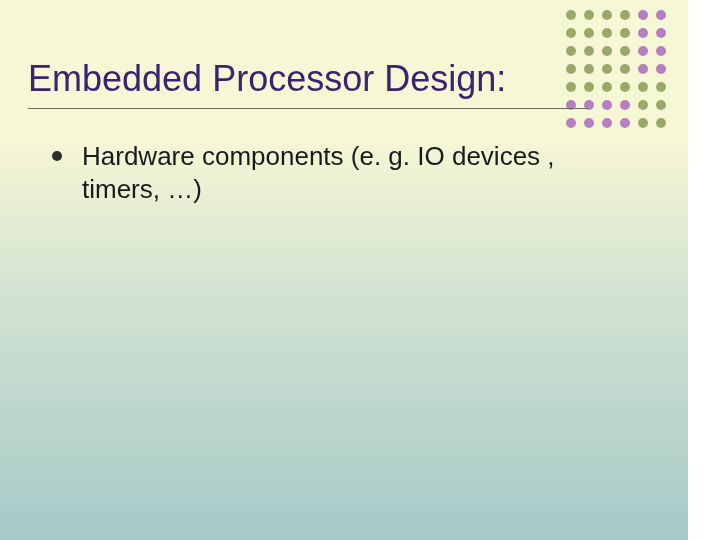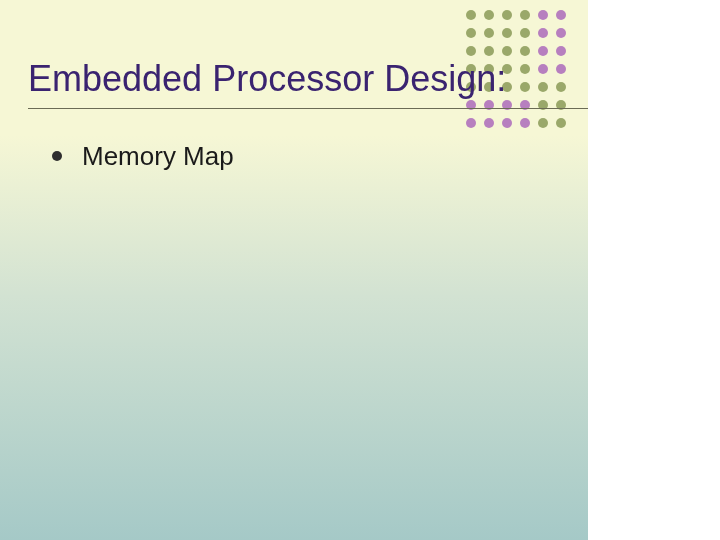--- a/index.html
+++ b/index.html
@@ -5,21 +5,21 @@
   html, body {
     margin: 0;
     padding: 0;
     width: 720px;
     height: 540px;
     overflow: hidden;
     font-family: Arial, Helvetica, sans-serif;
   }
   .slide {
     position: relative;
-    width: 588px;
+    width: 688px;
     height: 540px;
     background: linear-gradient(to bottom, #f6f7d5 0%, #f6f7d5 25%, #d2e2d2 55%, #a5c9c7 100%);
     box-sizing: border-box;
   }
   .dots {
     position: absolute;
     top: 10px;
     right: 18px;
     display: grid;
     grid-template-columns: repeat(6, 14px);
@@ -131,17 +131,17 @@
       <span style="background: rgb(154, 168, 106);"></span>
     </div>
 
   <div class="title-wrap">
     <h1 class="title">Embedded Processor Design:</h1>
     <hr class="title-rule">
   </div>
 
   <div class="body">
     <ul>
-      <li><span>Memory Map</span></li>
+      <li><span>Hardware components (e. g. IO devices , timers, …)</span></li>
     </ul>
   </div>
 
 </div>
 
 </body></html>

